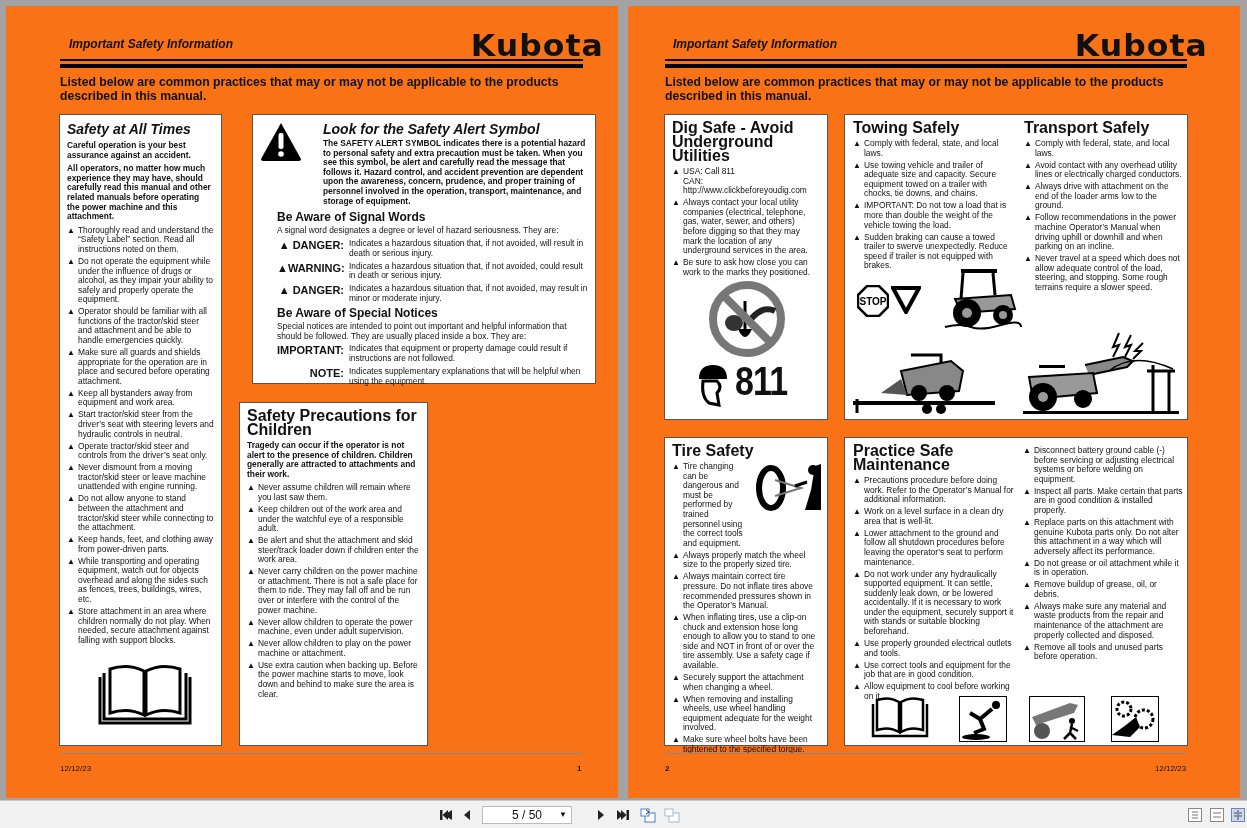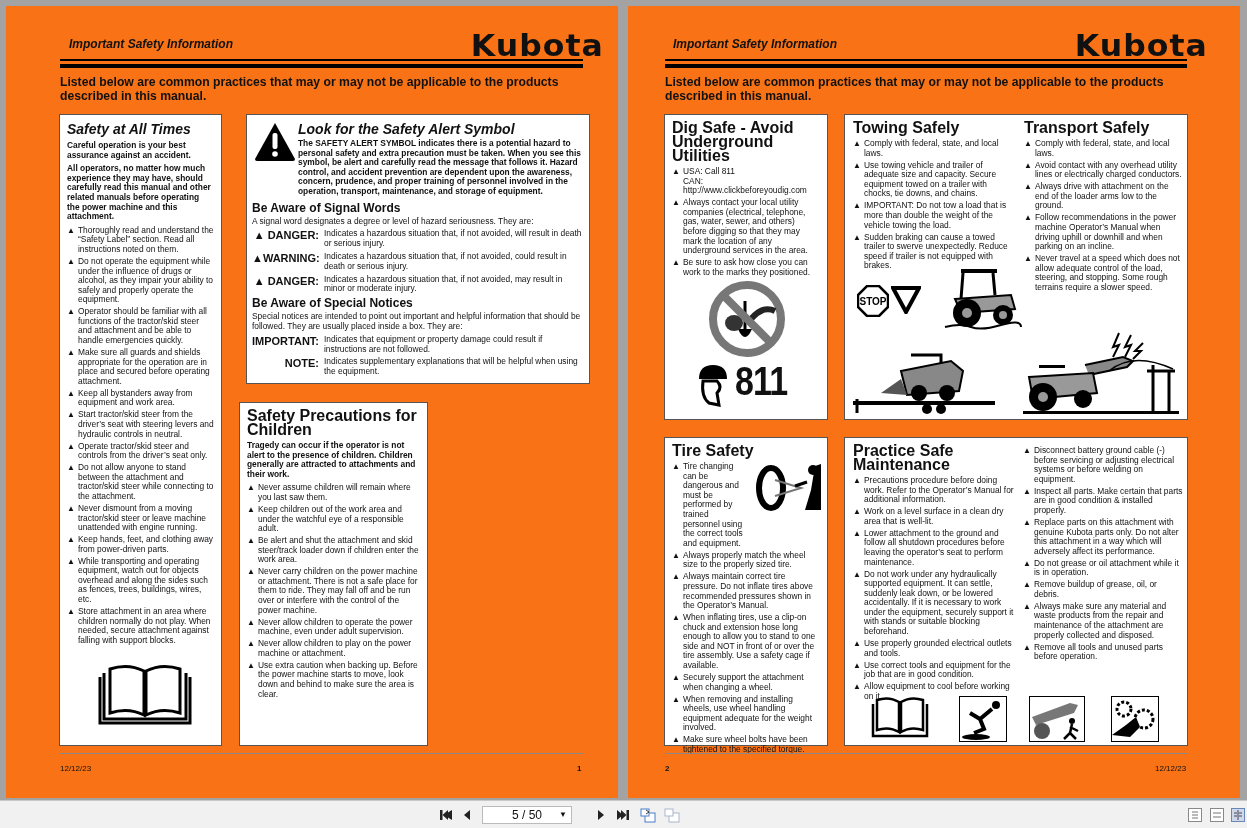--- a/index.html
+++ b/index.html
@@ -52,39 +52,39 @@
       <div class="lead">Careful operation is your best assurance against an accident.</div>
       <div class="lead">All operators, no matter how much experience they may have, should carefully read this manual and other related manuals before operating the power machine and this attachment.</div>
       <ul class="tri">
         <li>Thoroughly read and understand the “Safety Label” section. Read all instructions noted on them.</li>
         <li>Do not operate the equipment while under the influence of drugs or alcohol, as they impair your ability to safely and properly operate the equipment.</li>
         <li>Operator should be familiar with all functions of the tractor/skid steer and attachment and be able to handle emergencies quickly.</li>
         <li>Make sure all guards and shields appropriate for the operation are in place and secured before operating attachment.</li>
         <li>Keep all bystanders away from equipment and work area.</li>
         <li>Start tractor/skid steer from the driver’s seat with steering levers and hydraulic controls in neutral.</li>
         <li>Operate tractor/skid steer and controls from the driver’s seat only.</li>
+        <li>Never dismount from a moving tractor/skid steer or leave machine unattended with engine running.</li>
         <li>Do not allow anyone to stand between the attachment and tractor/skid steer while connecting to the attachment.</li>
-        <li>Never dismount from a moving tractor/skid steer or leave machine unattended with engine running.</li>
         <li>Keep hands, feet, and clothing away from power-driven parts.</li>
         <li>While transporting and operating equipment, watch out for objects overhead and along the sides such as fences, trees, buildings, wires, etc.</li>
         <li>Store attachment in an area where children normally do not play. When needed, secure attachment against falling with support blocks.</li>
       </ul>
       <div style="position:absolute;left:38px;top:548px;">
         <svg width="94" height="62" viewBox="0 0 94 62">
             <g fill="none" stroke="#000" stroke-width="3">
               <path d="M6 10 V56 H88 V10"></path>
               <path d="M12 6 Q30 0 46 8 V52 Q30 44 12 50 Z"></path>
               <path d="M82 6 Q64 0 48 8 V52 Q64 44 82 50 Z"></path>
               <path d="M2 14 V60 H92 V14"></path>
             </g>
           </svg>
       </div>
     </div>
 
-    <div class="box" style="left:240px;top:108px;width:344px;height:270px;padding-left:5px">
+    <div class="box" style="left:246px;top:108px;width:344px;height:270px;padding-left:24px">
       <div class="alert-icon">
         <svg width="44" height="42" viewBox="0 0 44 42">
             <path d="M22 2 L42 38 Q42 40 40 40 H4 Q2 40 2 38 Z" fill="#000"></path>
             <rect x="19.5" y="12" width="5" height="16" rx="2" fill="#fff"></rect>
             <circle cx="22" cy="33" r="2.8" fill="#fff"></circle>
           </svg>
       </div>
       <div style="margin-left:46px">
         <h2>Look for the Safety Alert Symbol</h2>
         <div class="lead" style="margin-top:-2px">The SAFETY ALERT SYMBOL indicates there is a potential hazard to personal safety and extra precaution must be taken. When you see this symbol, be alert and carefully read the message that follows it. Hazard control, and accident prevention are dependent upon the awareness, concern, prudence, and proper training of personnel involved in the operation, transport, maintenance, and storage of equipment.</div>

